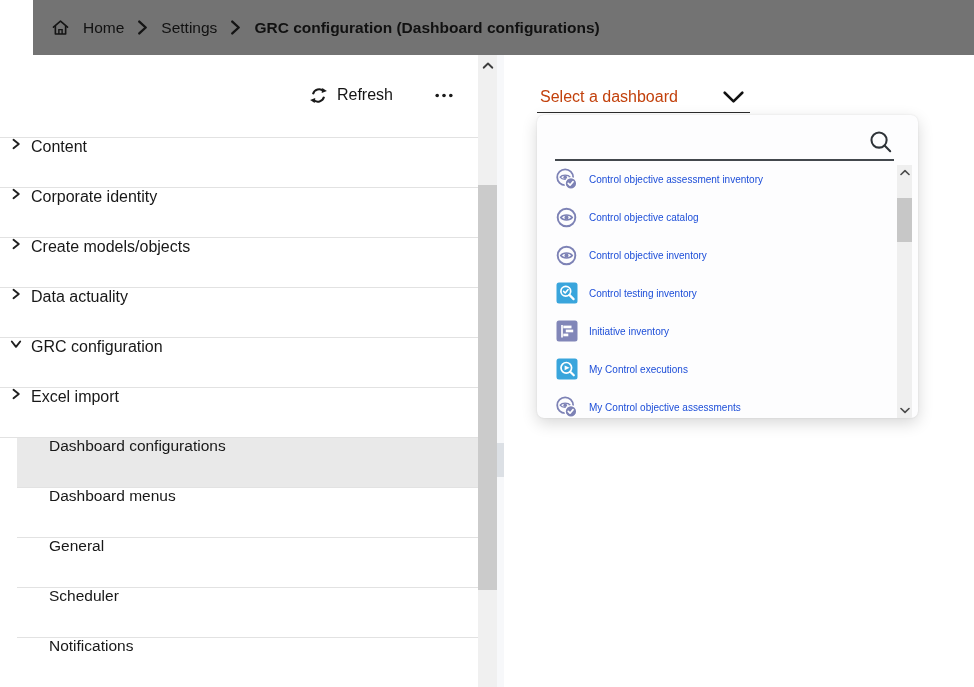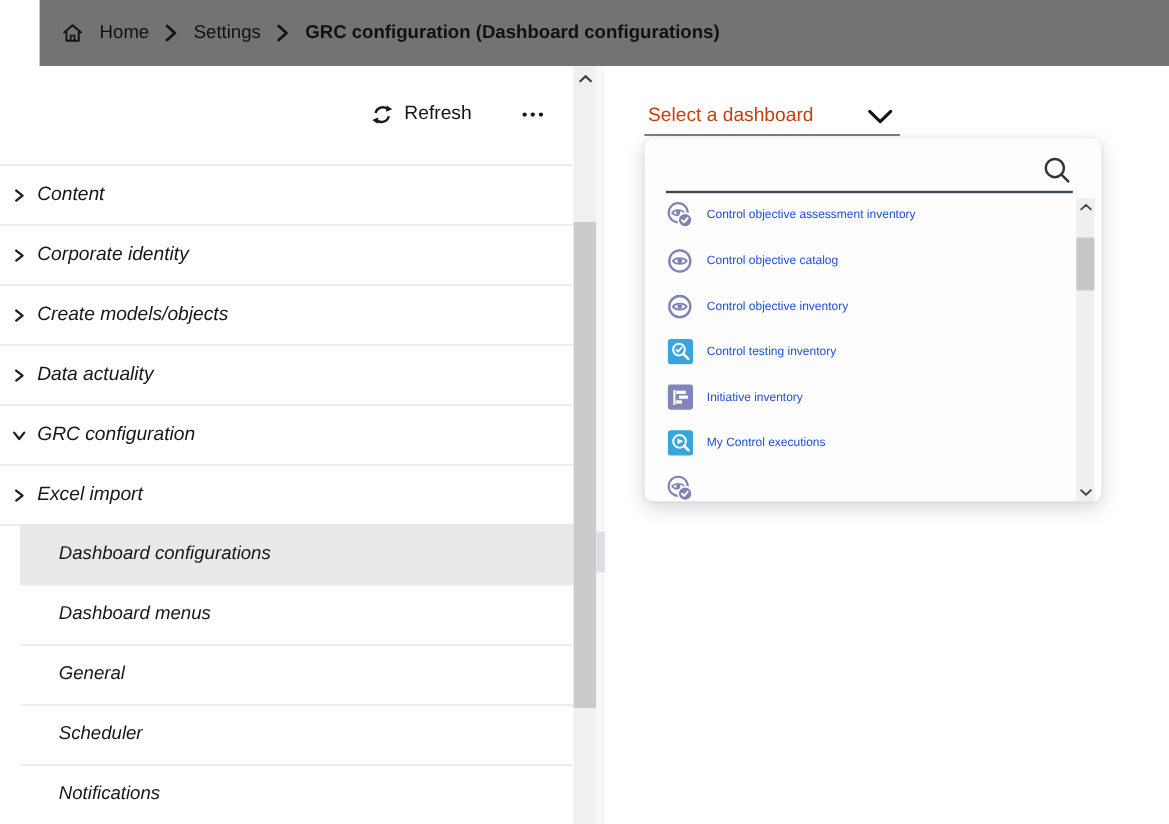--- a/index.html
+++ b/index.html
@@ -14,21 +14,21 @@
   .icon-box { display:flex; align-items:center; justify-content:center; }
 
   
   .sidebar { position:absolute; left:0; top:55px; width:478px; height:632px; background:#fff; }
   .side-toolbar { position:absolute; top:28px; right:23px; height:24px;
     display:flex; align-items:center; gap:40px; }
   .refresh-btn { display:flex; align-items:center; gap:9px; font-size:16px; color:#141414; cursor:pointer; }
   .more-btn { display:flex; align-items:center; cursor:pointer; padding:4px 2px; }
 
   .tree { position:absolute; left:0; top:82px; right:0; }
-  .row { position:relative; height:50px; display:flex; align-items:center; background:#fff;font-style:italic; }
+  .row { position:relative; height:50px; display:flex; align-items:flex-start; background:#fff; }
   .row.top { padding-left:9px; gap:9px; border-top:1px solid #e2e2e2; }
   .row.top .tlabel { font-size:16px; color:#181818; }
   .row.sub { padding-left:49px; }
   .row.sub .tlabel { font-size:15.5px; color:#181818; }
   .row.sub::before { content:""; position:absolute; left:17px; right:0; top:0; height:1px; background:#e2e2e2; }
   .row.sub.fulltop::before { left:0; }
   .row.selected { background:linear-gradient(to right, #fff 17px, #e9e9e9 17px); }
   .tw { width:13px; display:flex; align-items:center; justify-content:center; }
 
   
@@ -308,20 +308,21 @@
     <div class="option">
       <span class="oicon">
         <svg width="24" height="24" viewBox="0 0 26 26">
           <circle cx="11.5" cy="11" r="9" fill="none" stroke="#7d82b5" stroke-width="2"></circle>
           <path d="M5.8 11 C8 7.8 15 7.8 17.2 11 C15 14.2 8 14.2 5.8 11 Z" fill="none" stroke="#7d82b5" stroke-width="1.5"></path>
           <circle cx="11.5" cy="11" r="2" fill="#7d82b5"></circle>
           <circle cx="18" cy="18" r="6.6" fill="#7d82b5" stroke="#fff" stroke-width="1.6"></circle>
           <path d="M15 18 l2 2 l3.4-4" fill="none" stroke="#fff" stroke-width="1.9" stroke-linecap="round" stroke-linejoin="round"></path>
         </svg>
       </span>
+      <span class="olabel">My Control objective assessments</span>
     </div>
 
   </div>
 
   <div class="dropdown-scroll">
     <span class="sb-up icon-box">
       <svg width="10" height="7" viewBox="0 0 10 6">
           <path d="M1 5 L5 1.2 L9 5" fill="none" stroke="#4a4a4a" stroke-width="1.6" stroke-linecap="round" stroke-linejoin="round"></path>
         </svg>
     </span>

